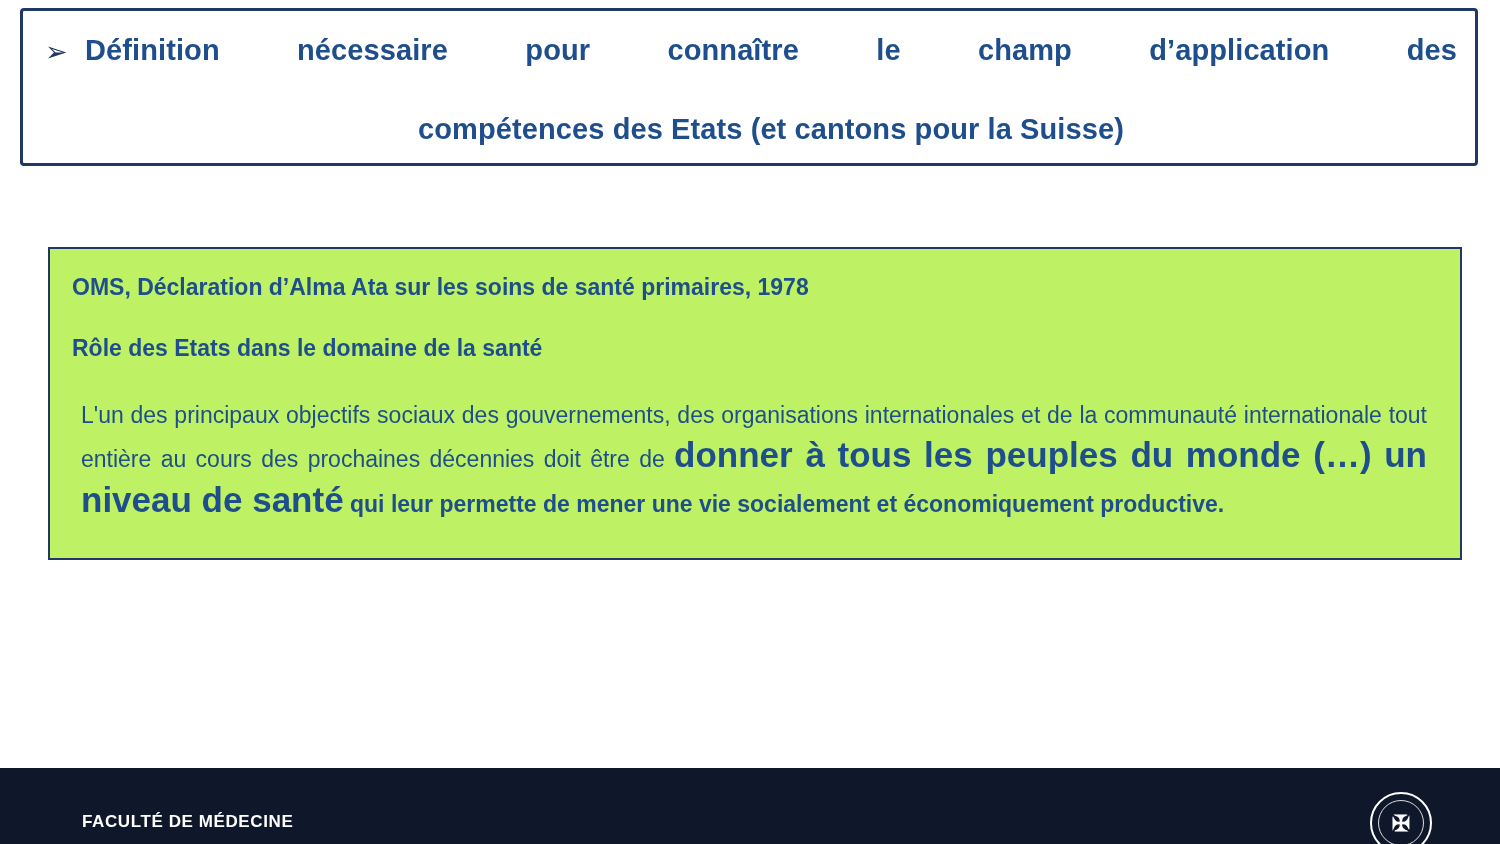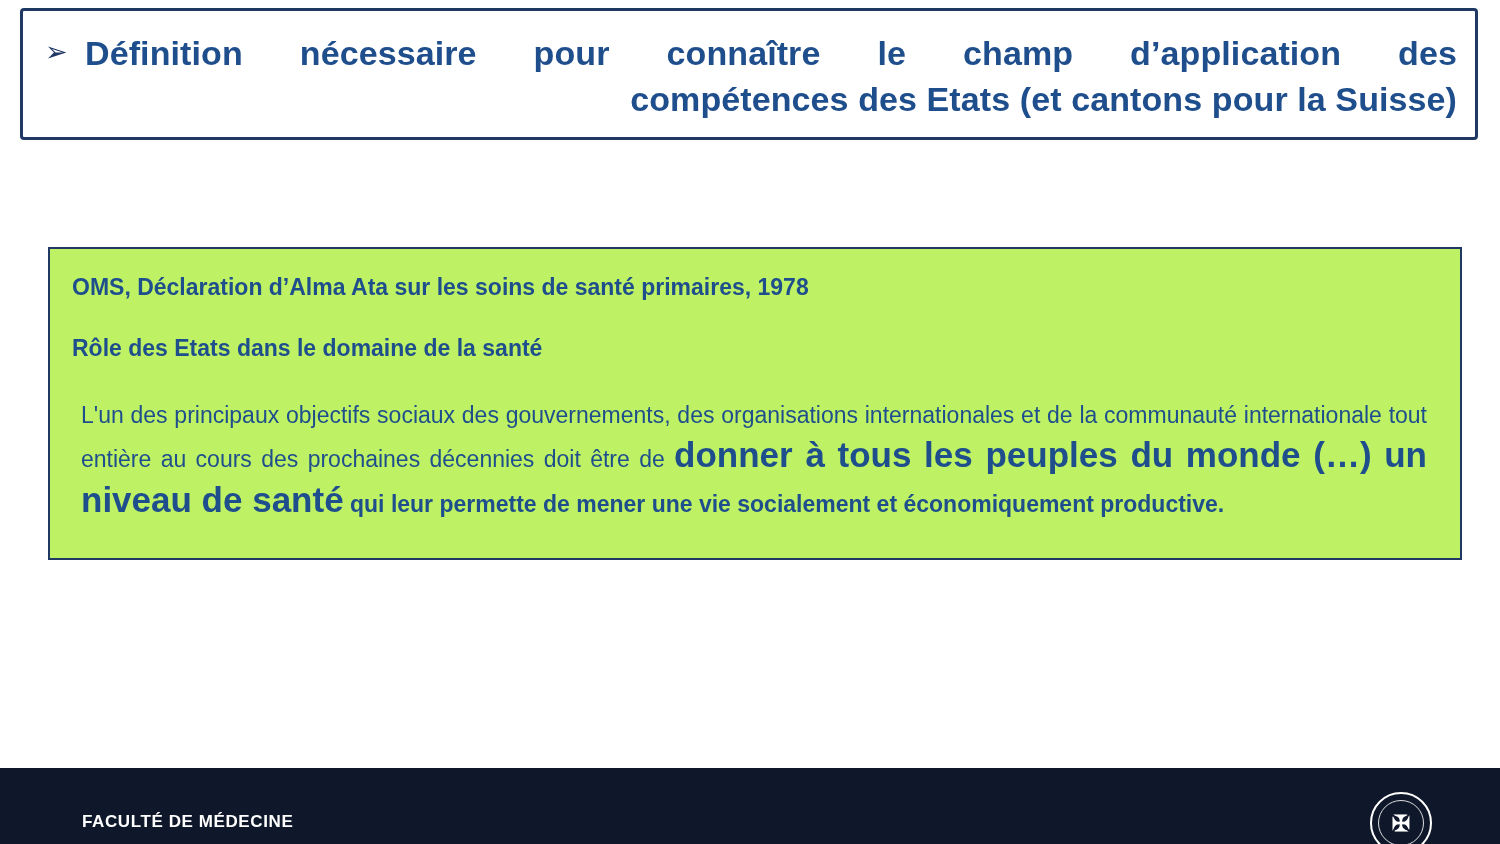--- a/index.html
+++ b/index.html
@@ -44,35 +44,36 @@
     color: #1F3864;
     font-size: 27px;
     line-height: 42px;
     width: 40px;
     text-align: left;
     font-family: "DejaVu Sans", sans-serif;
   }
   .title-text {
     flex: 1 1 auto;
     color: #1F4E8C;
-    font-size: 34px;
+    font-size: 29px;
     font-weight: bold;
     line-height: 1.35;
     text-align: justify;
     text-justify: inter-word;
     letter-spacing: 0.1px;
   }
   .title-text .line1 {
     display: block;
     text-align: justify;
     text-align-last: justify;
   }
   .title-text .line2 {
     display: block;
-    text-align: right;
+    text-align: center;
+    margin-top: 40px;
   }
 
   
   .quote-box {
     position: absolute;
     left: 48px;
     top: 247px;
     width: 1414px;
     box-sizing: border-box;
     border: 2px solid #1F3864;

